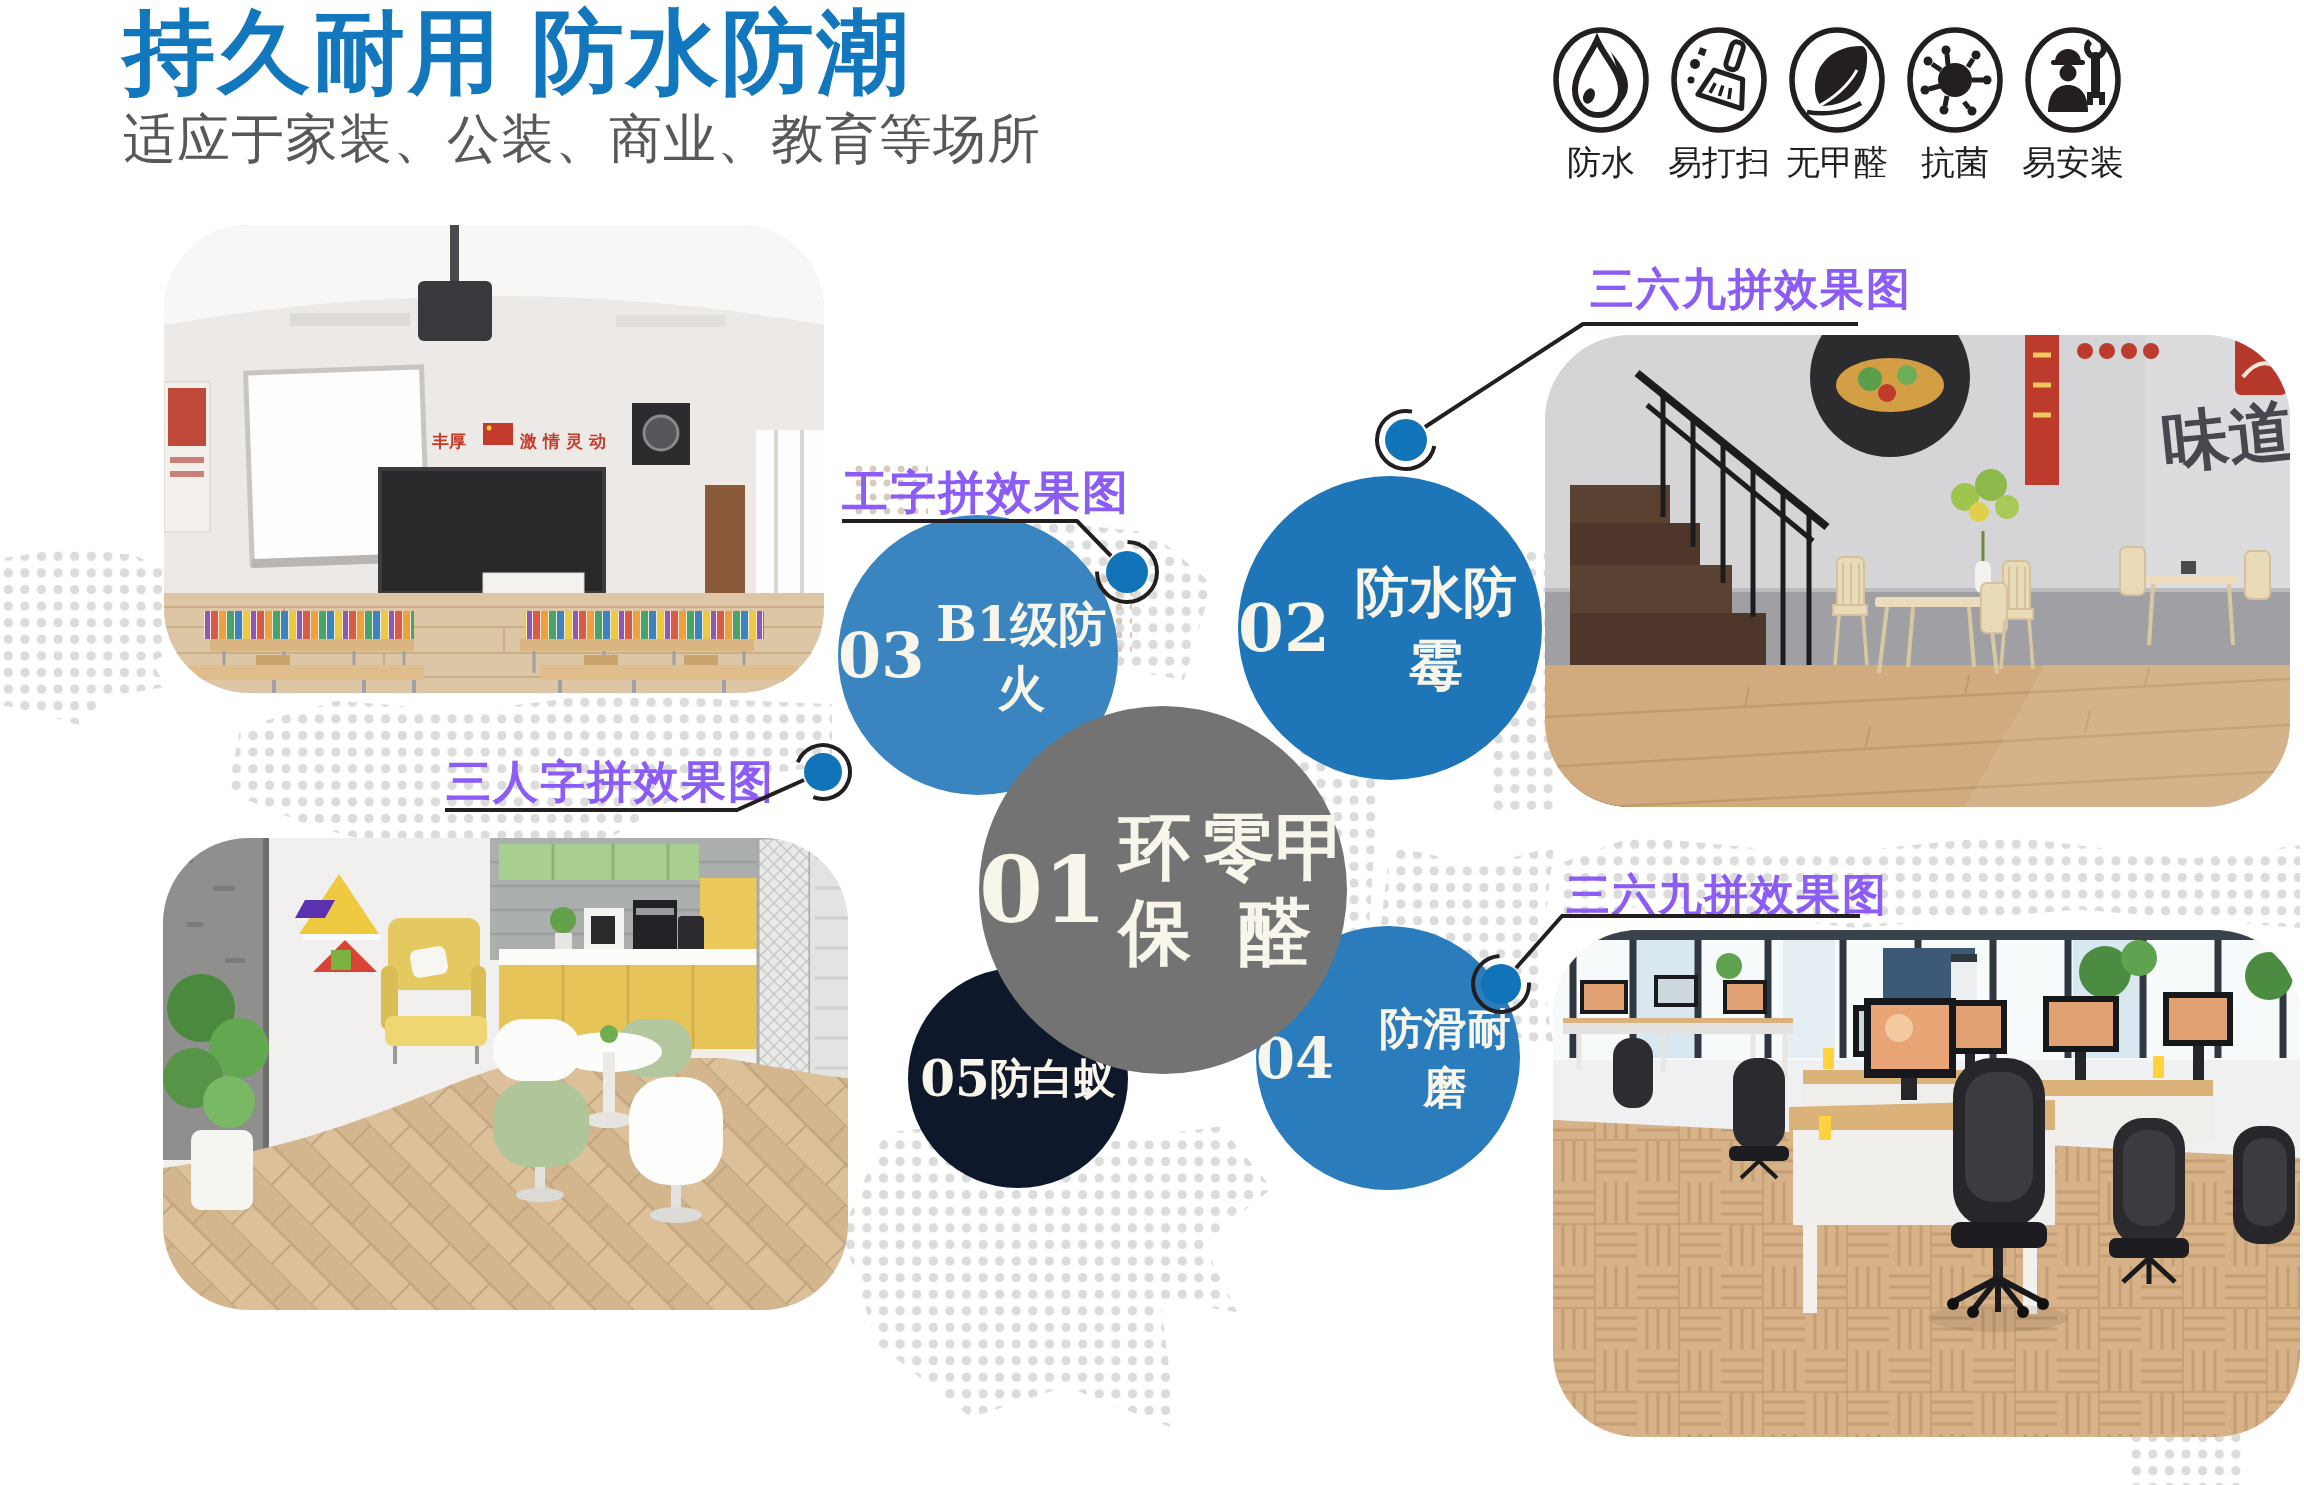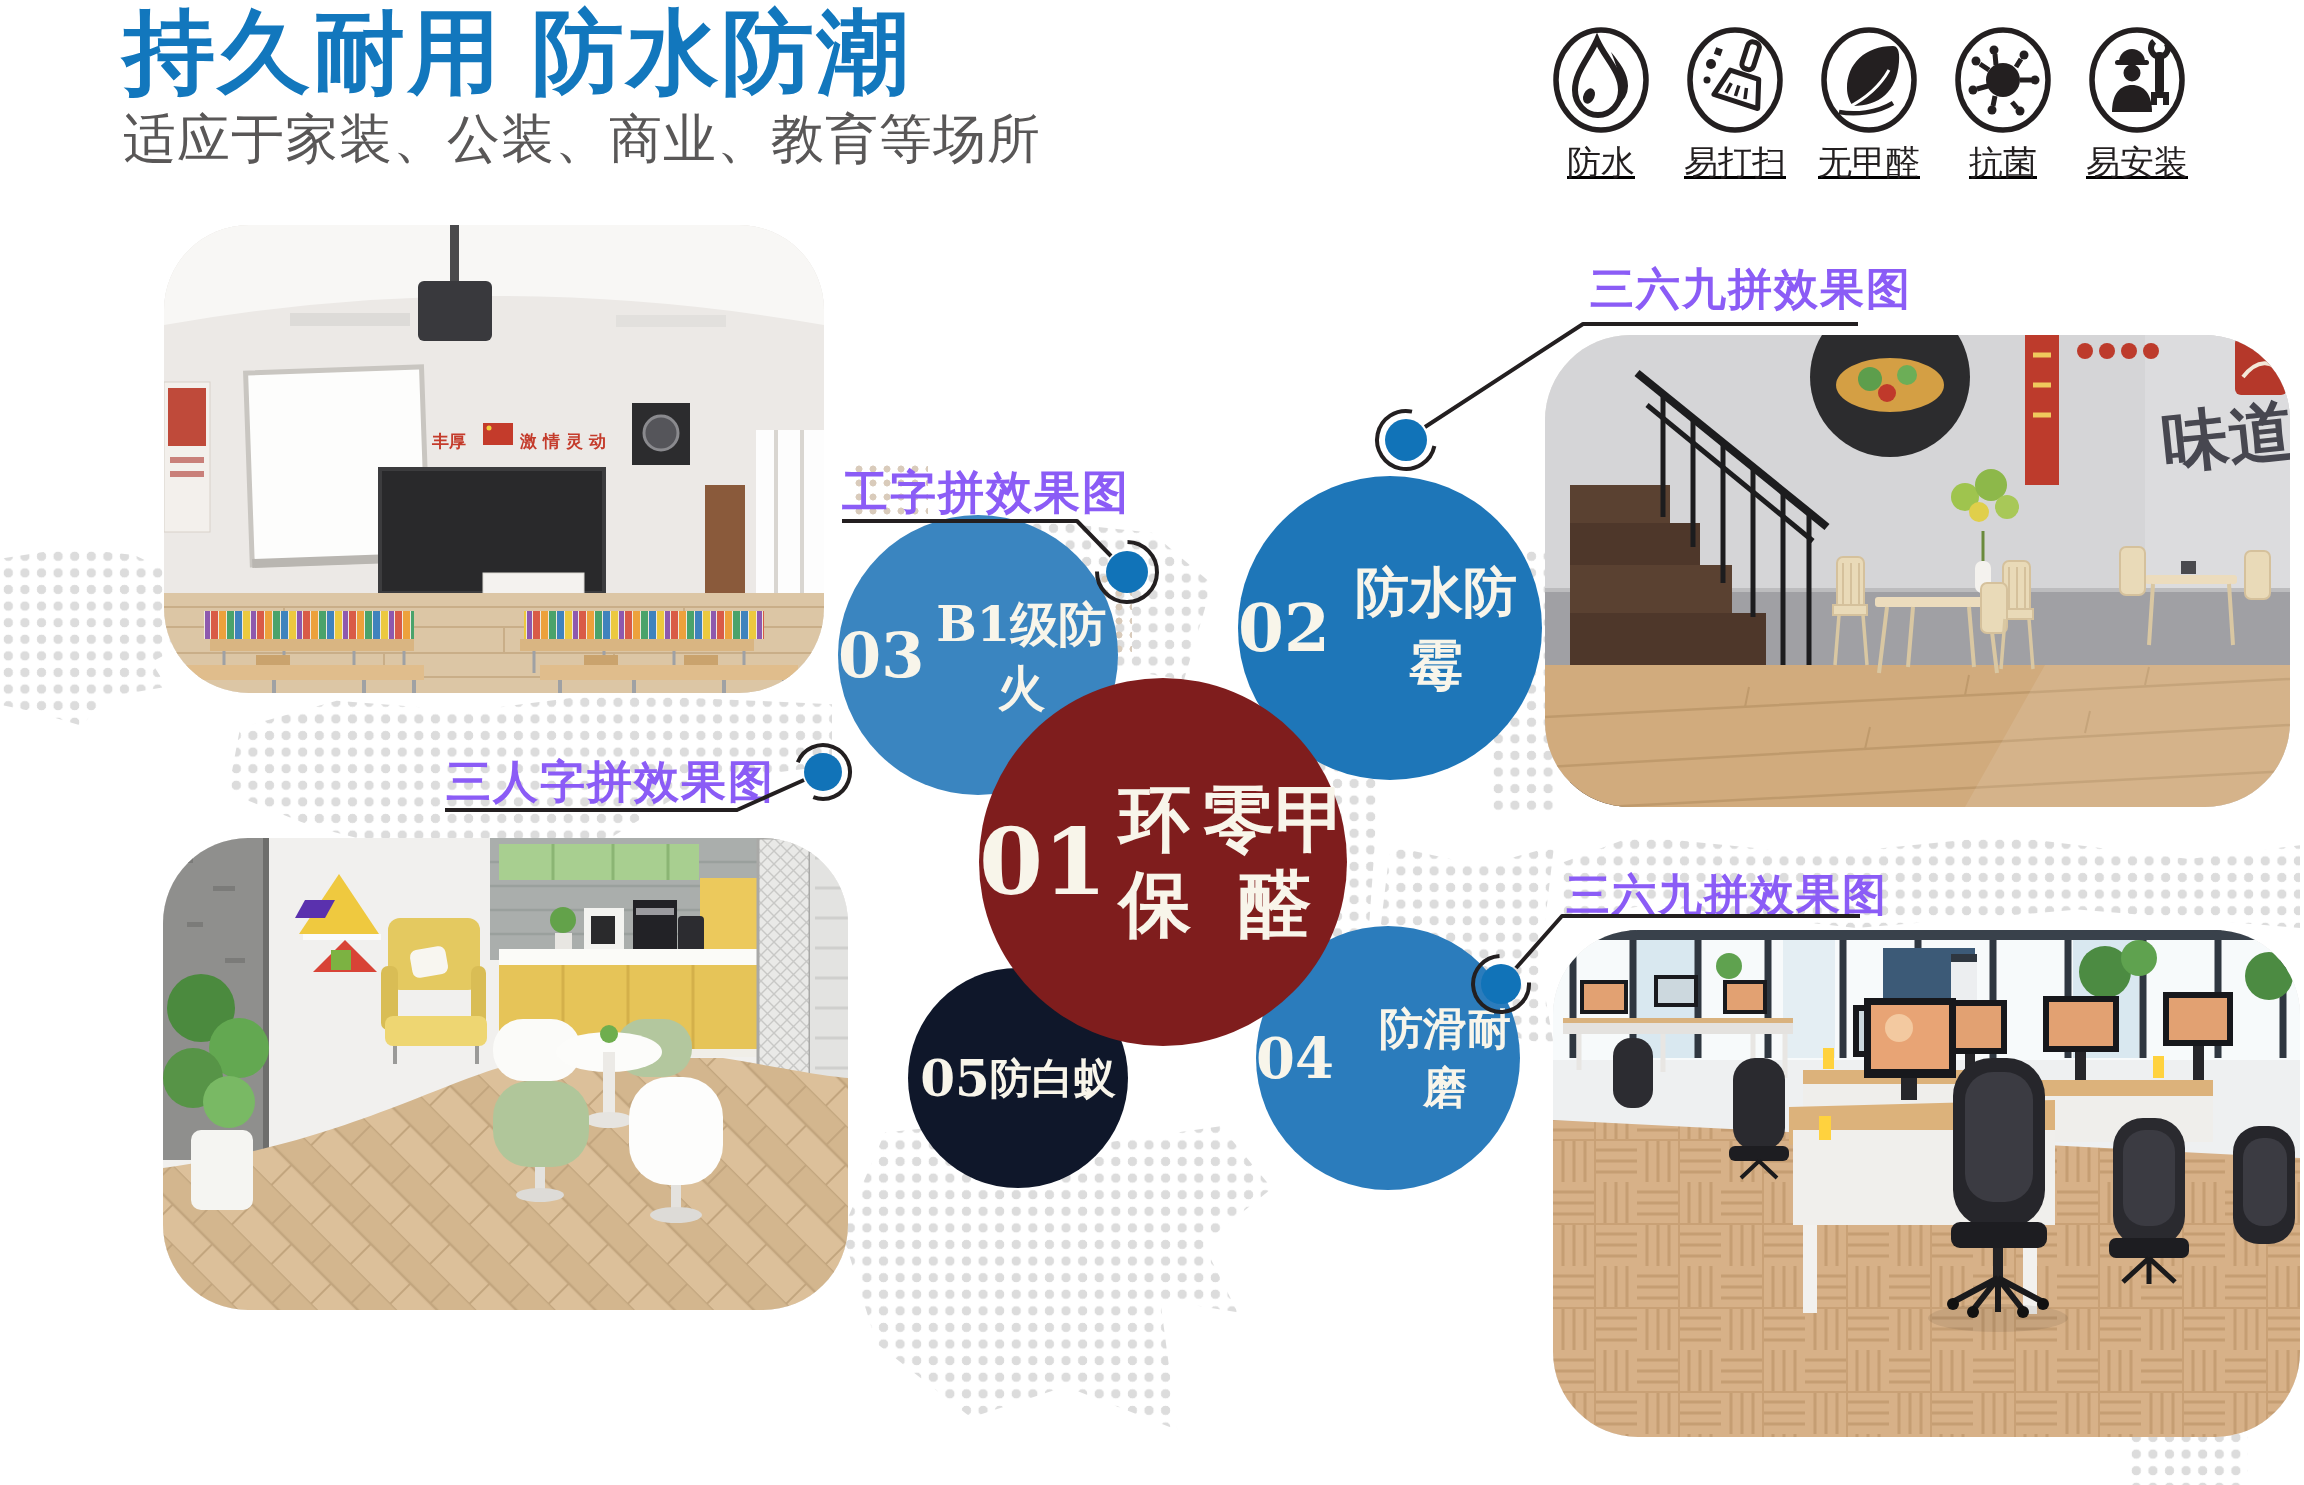--- a/index.html
+++ b/index.html
@@ -3,21 +3,21 @@
 <meta charset="utf-8">
 <style>
   html,body{margin:0;padding:0;background:#ffffff;}
   .page{position:relative;width:2304px;height:1485px;background:#fff;overflow:hidden;
         font-family:"Liberation Sans", sans-serif;}
   
   .hdr{position:absolute;left:123px;top:4px;z-index:6;}
   .title{font-size:92px;font-weight:900;color:#1277bd;letter-spacing:3px;line-height:1.05;}
   .subtitle{font-size:53px;color:#595757;margin-top:3px;letter-spacing:1px;}
   
-  .features{position:absolute;left:1542px;top:26px;display:flex;gap:16px;z-index:6;text-decoration:underline;}
+  .features{position:absolute;left:1542px;top:26px;display:flex;z-index:6;}
   .feature{width:118px;display:flex;flex-direction:column;align-items:center;}
   .ficon svg{display:block;}
   .flabel{font-size:34px;color:#231f20;margin-top:6px;white-space:nowrap;}
   
   .dots{position:absolute;z-index:1;
         background-image:radial-gradient(circle,#dcdcdc 4.4px,transparent 5px);
         background-size:16.6px 16.6px;}
   .dots--beige{background-image:radial-gradient(circle,#d9cbbb 3.2px,transparent 3.8px);
         background-size:14px 14px;}
   
@@ -25,21 +25,21 @@
   .photo svg{display:block;width:100%;height:100%;}
   .photo--classroom{left:164px;top:225px;width:660px;height:468px;}
   .photo--restaurant{left:1545px;top:335px;width:745px;height:472px;}
   .photo--lounge{left:163px;top:838px;width:685px;height:472px;}
   .photo--office{left:1553px;top:930px;width:747px;height:507px;}
   
   .bubble{position:absolute;border-radius:50%;display:flex;flex-direction:row;
           align-items:center;justify-content:center;color:#f8f5ea;text-align:center;
           font-family:"DejaVu Serif", serif;font-weight:bold;z-index:3;}
   .bubble--main{z-index:4;}
-  .b01{left:979px;top:678px;width:368px;height:368px;background:#7f1d1d;justify-content:center;}
+  .b01{left:979px;top:706px;width:368px;height:368px;background:#737373;justify-content:center;}
   .b02{left:1238px;top:476px;width:304px;height:304px;background:#1e76b8;}
   .b03{left:838px;top:515px;width:280px;height:280px;background:#3a85c0;}
   .b04{left:1256px;top:926px;width:264px;height:264px;background:#2b7cbc;gap:36px;}
   .b05{left:908px;top:968px;width:220px;height:220px;background:#0f172a;}
   .b01 .bnum{font-size:92px;line-height:1.05;}
   .b01 .blabel{font-size:72px;line-height:1.18;}
   .b02 .bnum{font-size:66px;} .b02 .blabel{font-size:54px;margin-top:4px;}
   .b03 .bnum{font-size:62px;} .b03 .blabel{font-size:48px;margin-top:4px;}
   .b04 .bnum{font-size:56px;} .b04 .blabel{font-size:44px;margin-top:2px;}
   .b05 .bnum{font-size:50px;} .b05 .blabel{font-size:42px;margin-top:2px;}

